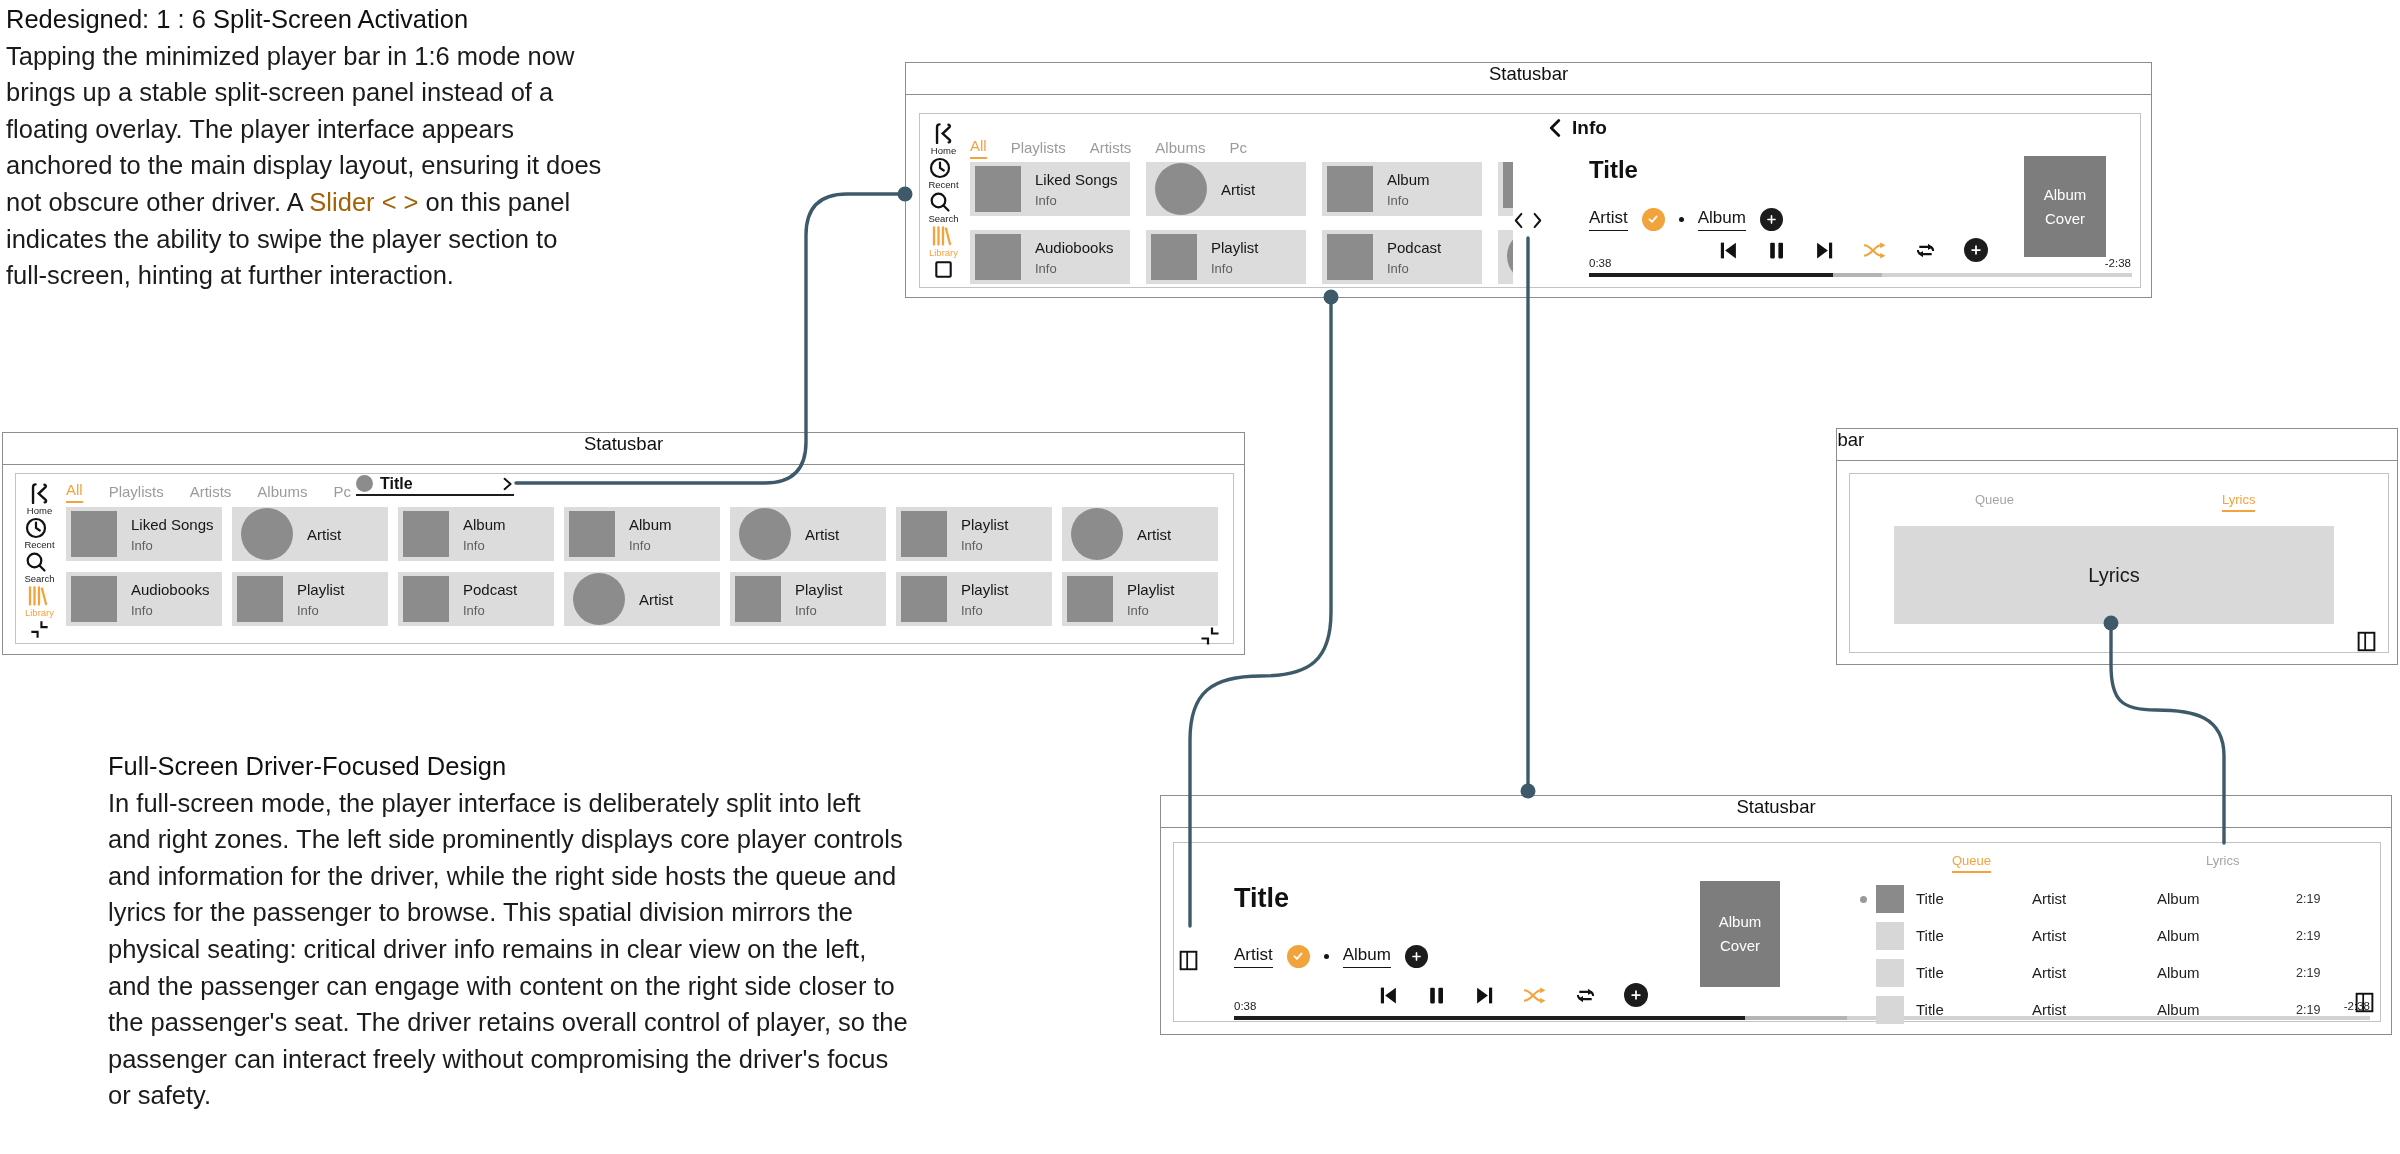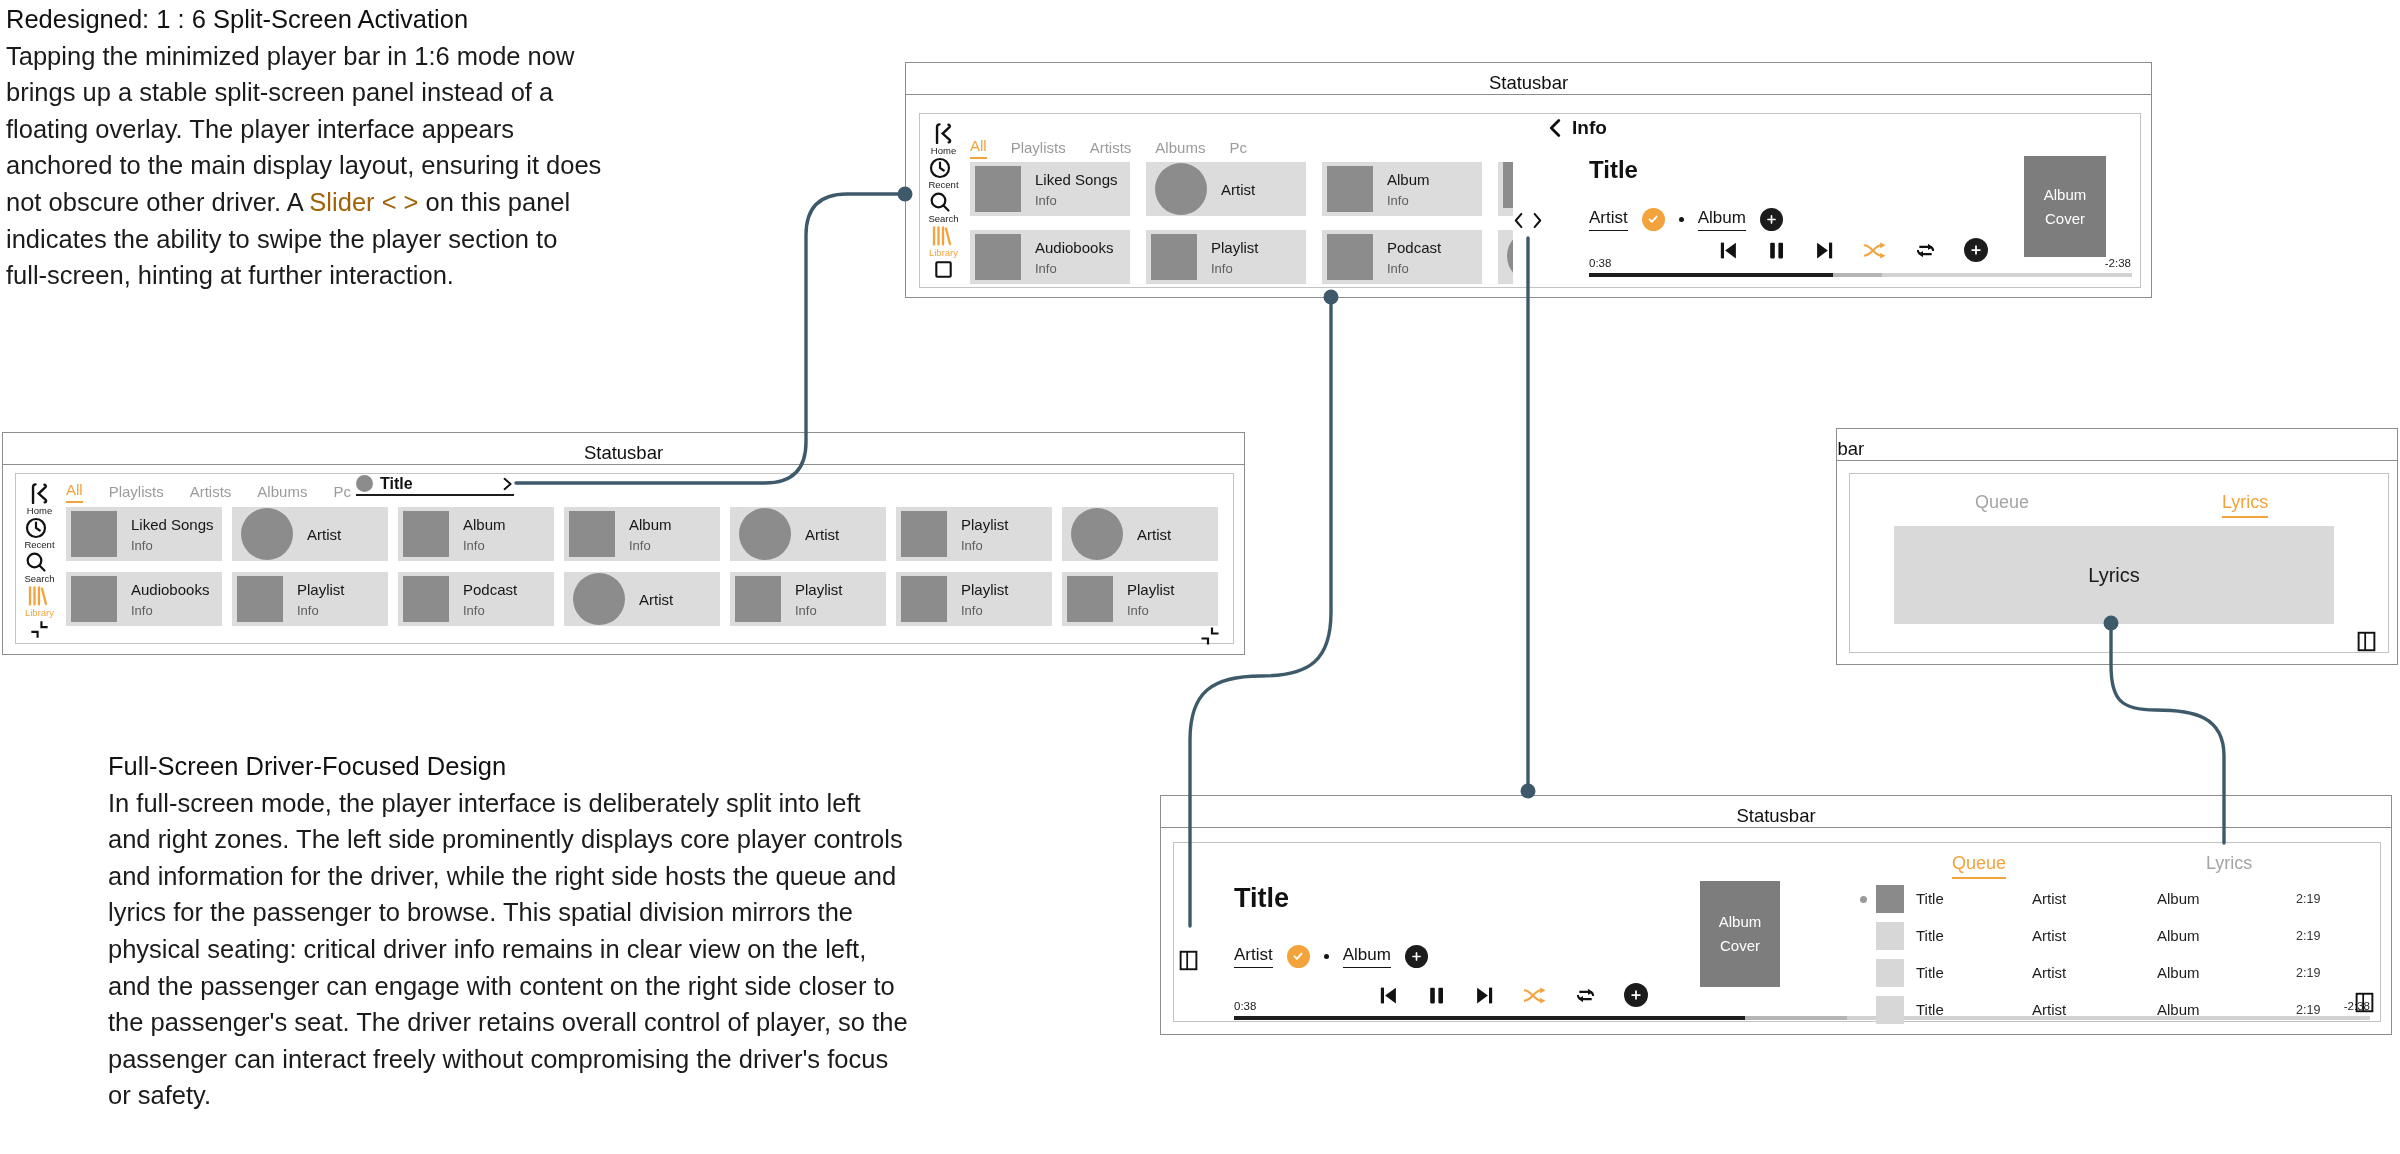--- a/index.html
+++ b/index.html
@@ -7,21 +7,21 @@
           font-family:"Liberation Sans",sans-serif;color:#151515}
   
   .tb{position:absolute}
   .tb-title{font-size:25.5px;line-height:36.6px;color:#111;white-space:pre-line}
   .tb-body{font-size:25.5px;line-height:36.6px;color:#1b1b1b;white-space:pre-line}
   .accent-text{color:#a16207}
   
   .panel{position:absolute;background:#fff;border:1.6px solid #8d8d8d;box-sizing:border-box}
   .clip{overflow:hidden}
   .sb{position:absolute;left:0;right:0;top:0;height:31px;border-bottom:1.6px solid #8d8d8d;
-      display:flex;align-items:flex-end;justify-content:center;font-size:18.5px;color:#0f0f0f}
+      display:flex;align-items:flex-start;justify-content:center;font-size:18.5px;color:#0f0f0f}
   .frame{position:absolute;border:1px solid #c3c3c3;box-sizing:border-box}
   
   .side{position:absolute;left:0;top:0;bottom:0;width:47px;display:flex;flex-direction:column;
         align-items:center;justify-content:space-between;padding:7px 0 6px 0;box-sizing:border-box}
   .side-item{display:flex;flex-direction:column;align-items:flex-start;gap:0px}
   .side-label{font-size:9.5px;color:#222;line-height:10px}
   .side-label.orange{color:#F2A33C}
   
   .tabs{position:absolute;display:flex;align-items:flex-end;font-size:15px;color:#9b9b9b}
   .tab{padding-bottom:3px}
@@ -47,21 +47,21 @@
   .badge.dark{background:#1c1c1c}
   .dotsep{width:5px;height:5px;border-radius:50%;background:#141414}
   .controls{position:absolute;display:flex;align-items:center;gap:27px}
   .bar{position:absolute;height:3.6px;background:#d2d2d2}
   .bar-fill{position:absolute;left:0;top:0;bottom:0;width:45%;background:#1d1d1d}
   .bar-mid{position:absolute;left:45%;top:0;bottom:0;width:9%;background:#b5b5b5}
   .time{position:absolute;font-size:11.5px;color:#222}
   .cover{position:absolute;background:#7d7d7d;color:#fff;font-size:15px;line-height:24px;
          display:flex;align-items:center;justify-content:center;text-align:center;padding:0 12px;box-sizing:border-box}
   
-  .qtab{position:absolute;font-size:18px;color:#a5a5a5;padding-bottom:3px}
+  .qtab{position:absolute;font-size:13px;color:#a5a5a5;padding-bottom:3px}
   .qtab.active{color:#F2A33C;border-bottom:2.2px solid #F2A33C}
   .lyricsbox{position:absolute;background:#d9d9d9;display:flex;align-items:center;justify-content:center;
              font-size:20px;color:#1a1a1a}
   .qrow{position:absolute;height:28px}
   .qbullet{position:absolute;width:7px;height:7px;border-radius:50%;background:#9a9a9a;top:11px}
   .qthumb{position:absolute;width:28px;height:28px;background:#d7d7d7}
   .qthumb.now{background:#8a8a8a}
   .qcell{position:absolute;top:5px;font-size:15px;color:#1d1d1d}
   .qtime{position:absolute;top:7px;font-size:12.5px;color:#333}
   .icon{display:inline-flex}

